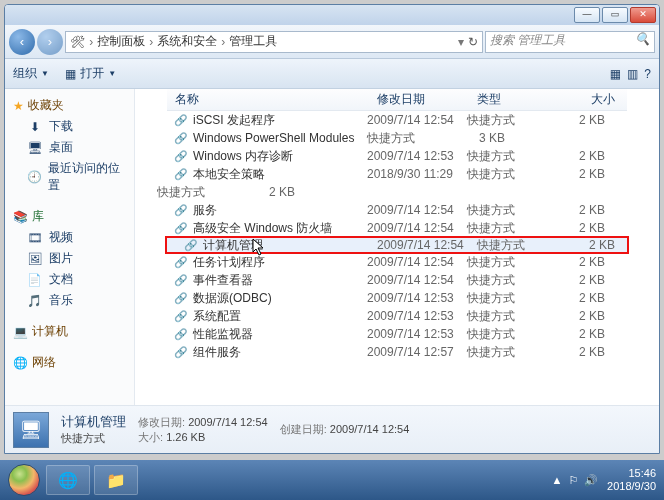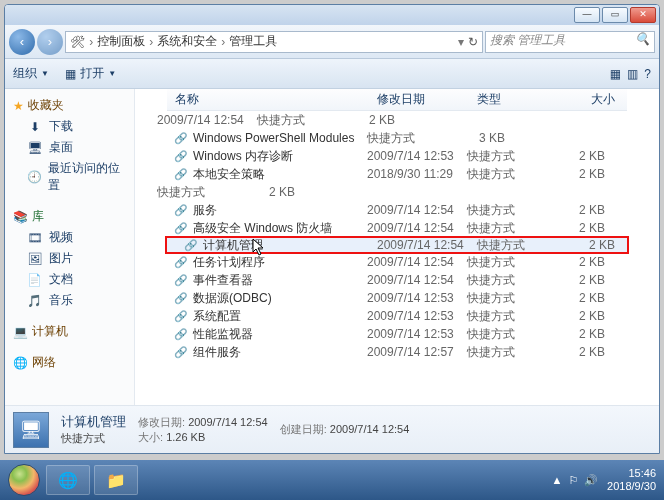--- a/index.html
+++ b/index.html
@@ -159,20 +159,21 @@
 
     <div class="list">
       <div class="cols">
         <div class="c-name">名称</div>
         <div class="c-date">修改日期</div>
         <div class="c-type">类型</div>
         <div class="c-size">大小</div>
       </div>
       <div class="rows" id="rows">
           <div class="row">
+            <div class="c-name"><span class="ico">🔗</span><span>iSCSI 发起程序</span></div>
             <div class="c-date">2009/7/14 12:54</div>
             <div class="c-type">快捷方式</div>
             <div class="c-size">2 KB</div>
           </div>
           <div class="row">
             <div class="c-name"><span class="ico">🔗</span><span>Windows PowerShell Modules</span></div>
             <div class="c-type">快捷方式</div>
             <div class="c-size">3 KB</div>
           </div>
           <div class="row">

